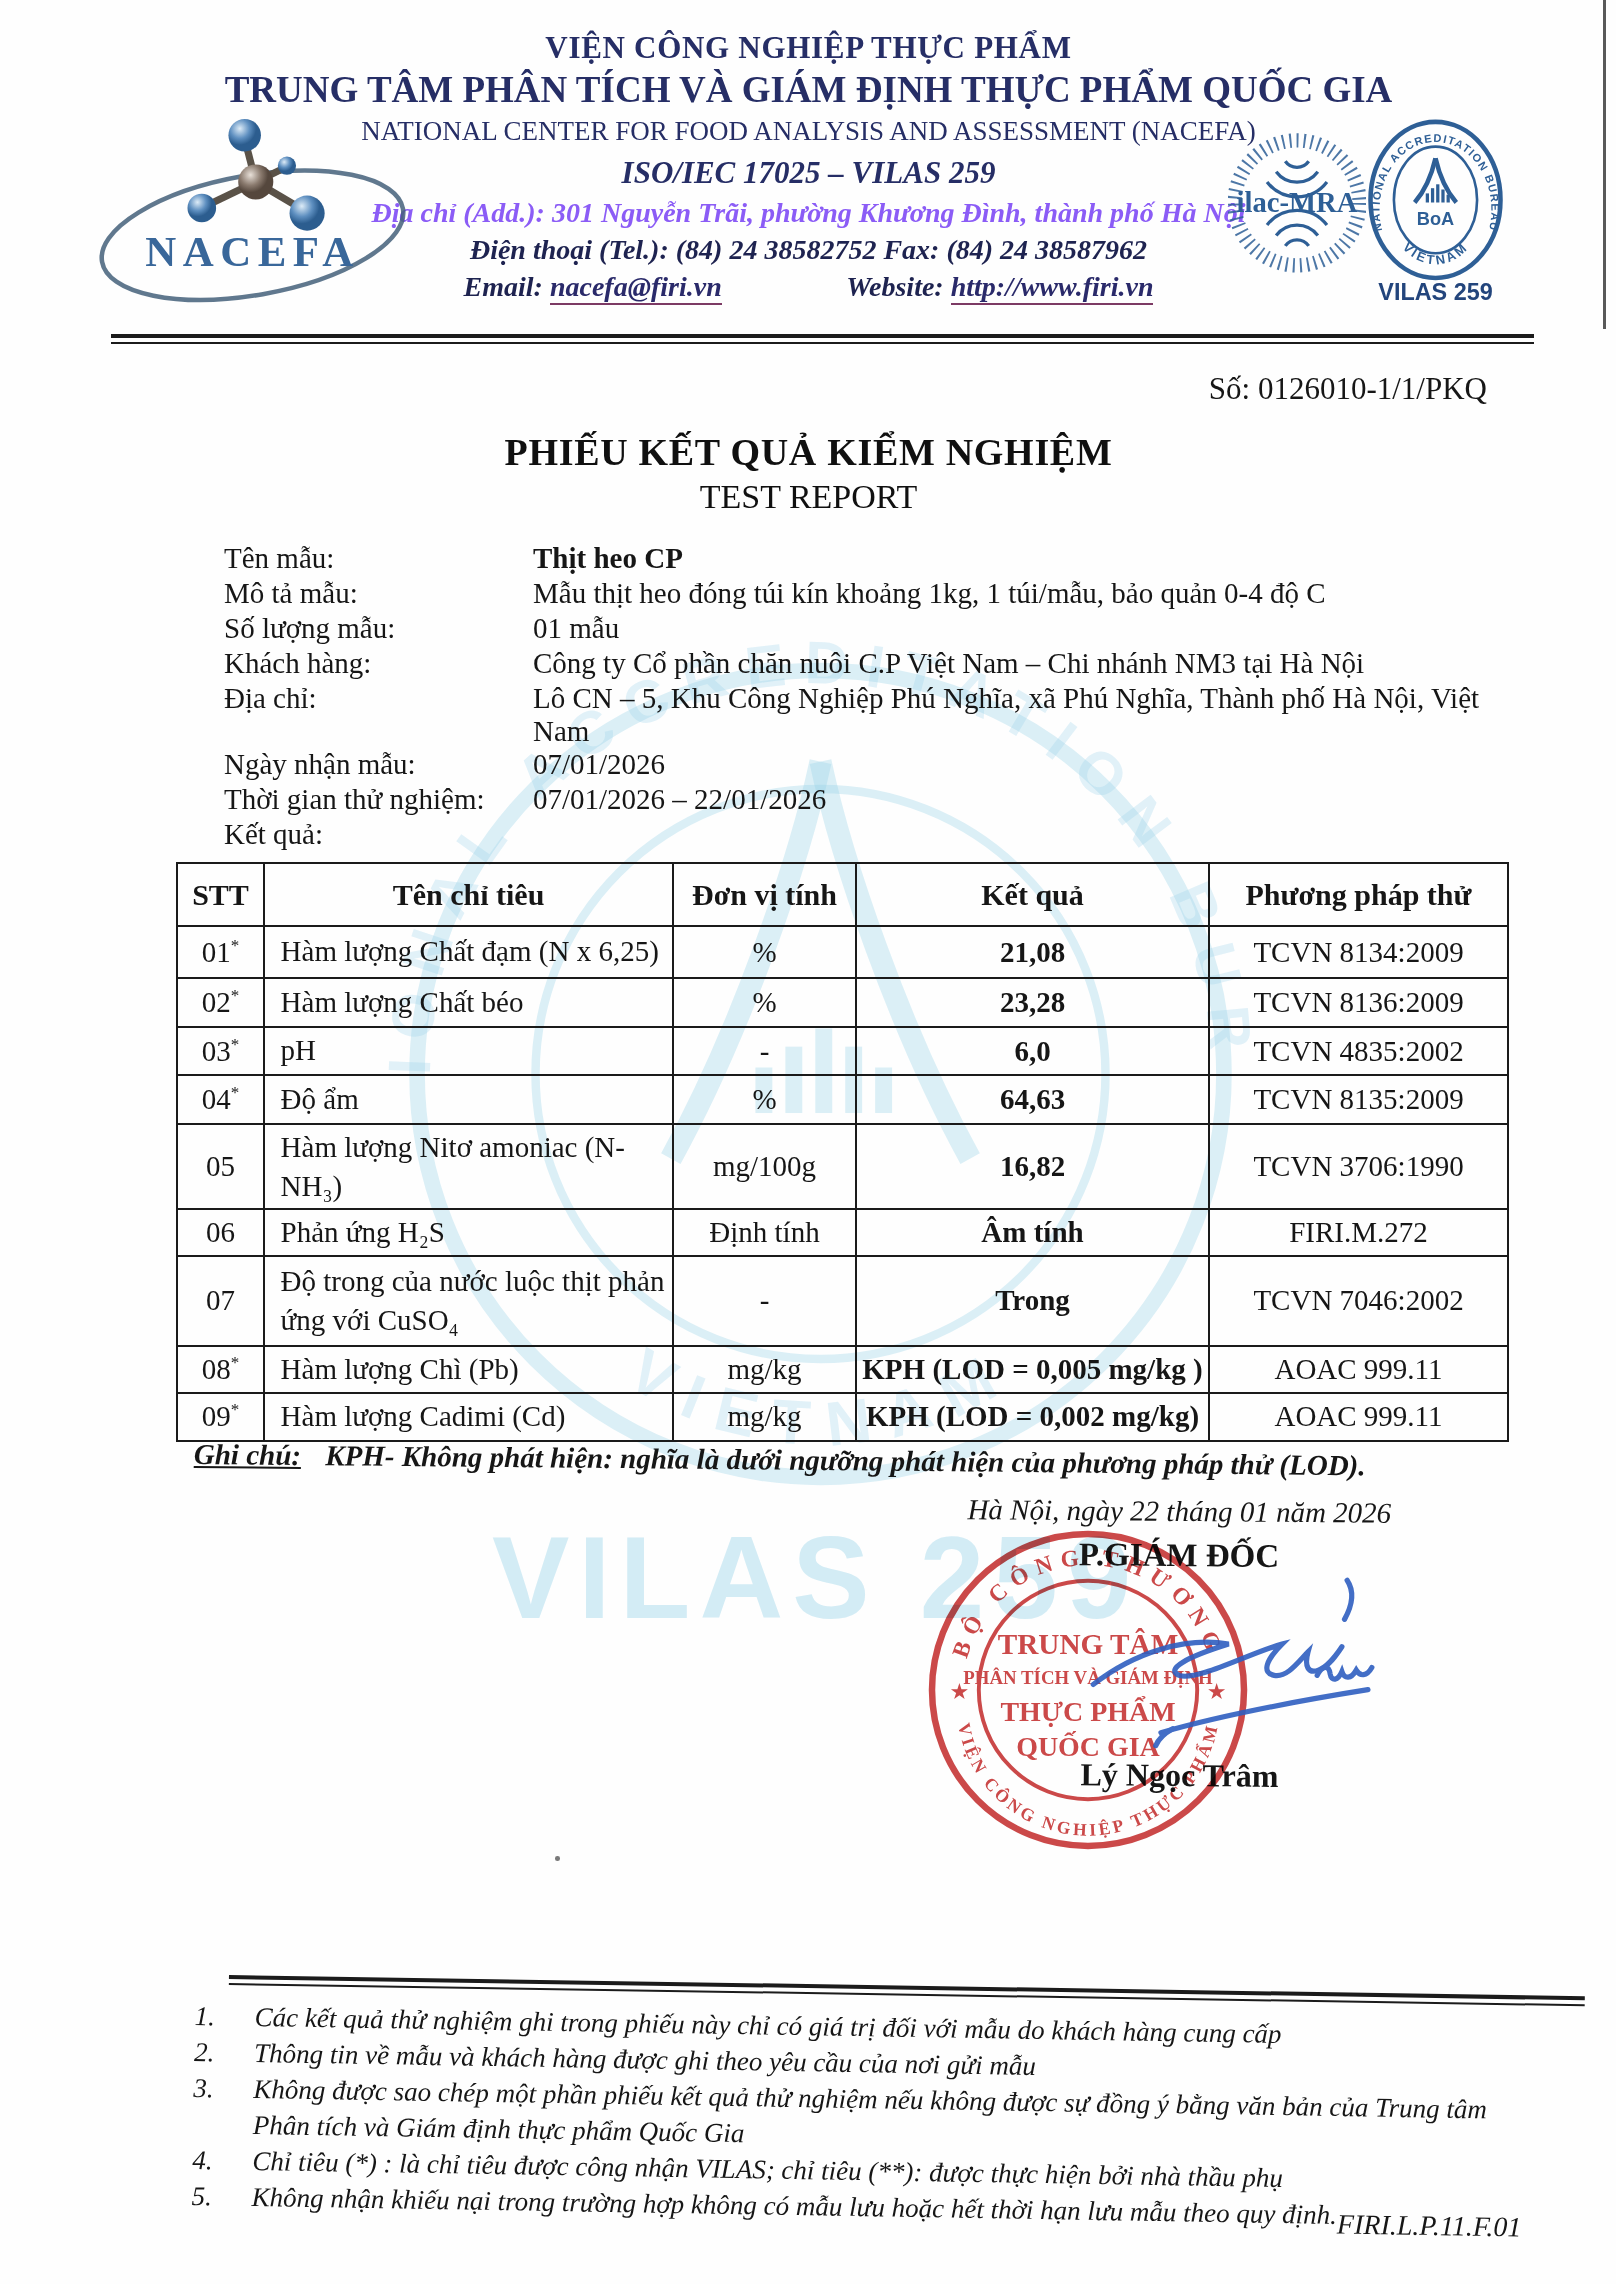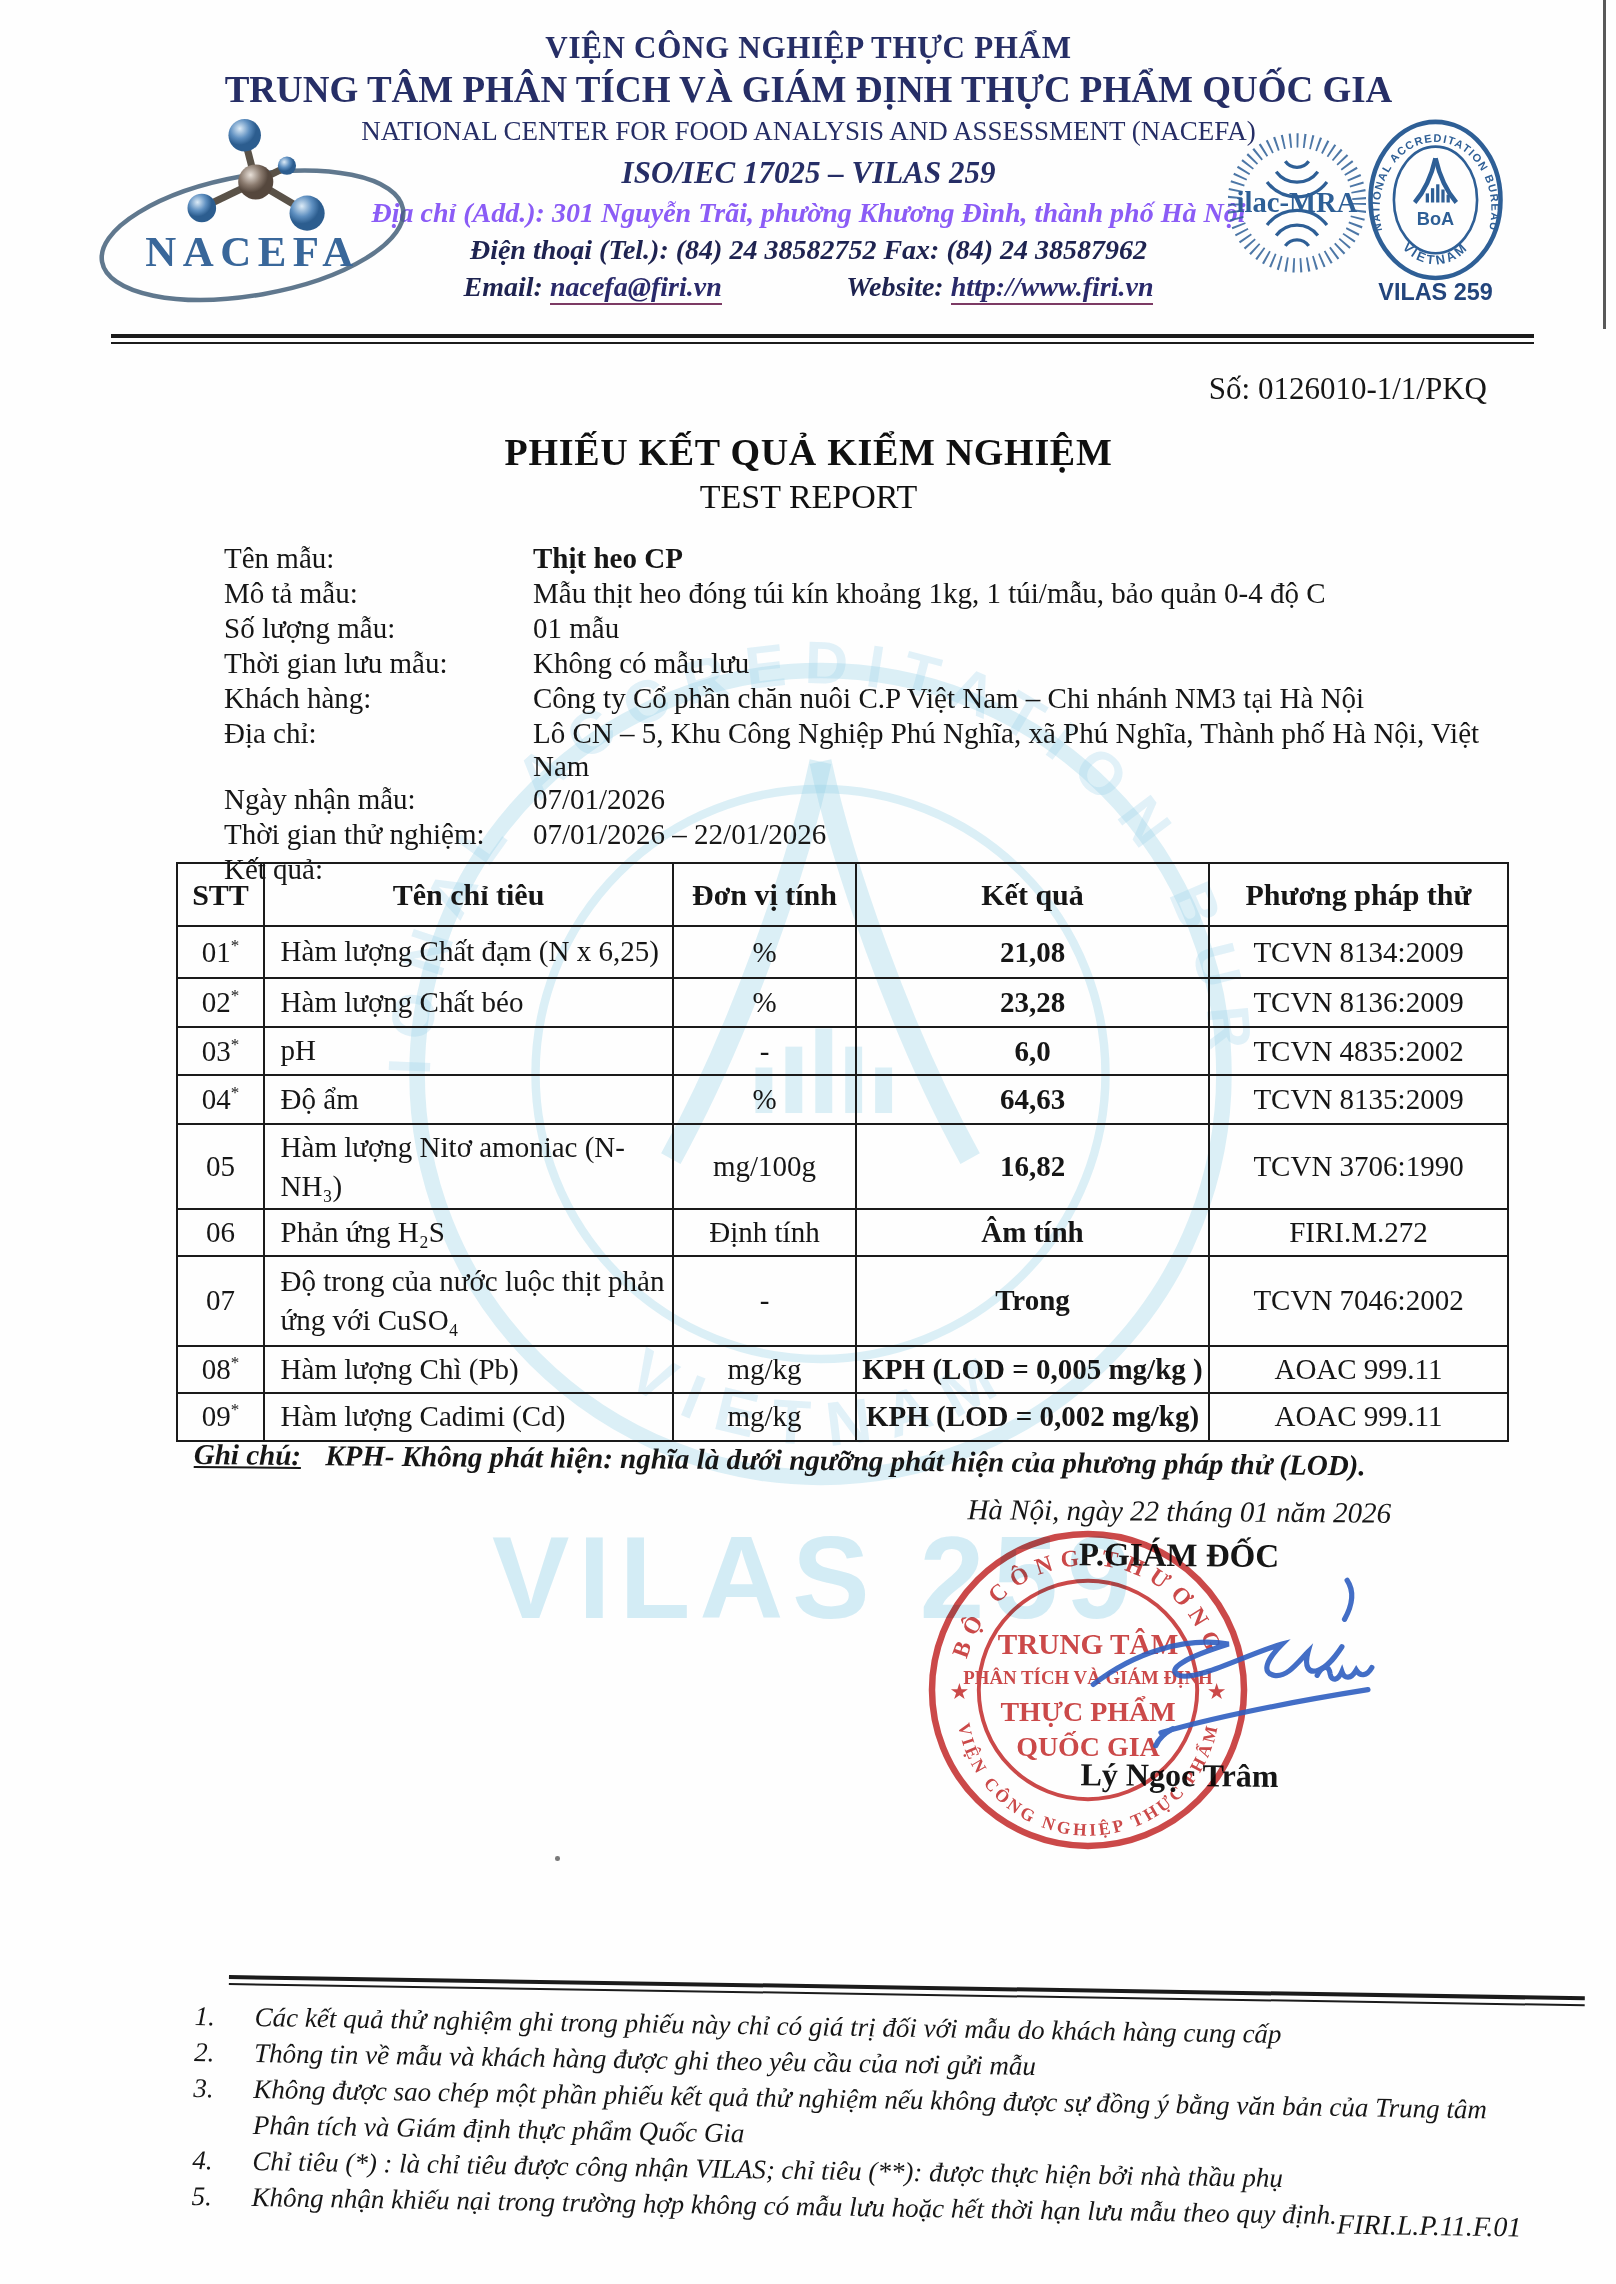--- a/index.html
+++ b/index.html
@@ -235,24 +235,20 @@
         <span class="info-label">Tên mẫu:</span>
         <span class="info-value b">Thịt heo CP</span>
       </div>
       <div class="info-row">
         <span class="info-label">Mô tả mẫu:</span>
         <span class="info-value">Mẫu thịt heo đóng túi kín khoảng 1kg, 1 túi/mẫu, bảo quản 0-4 độ C</span>
       </div>
       <div class="info-row">
         <span class="info-label">Số lượng mẫu:</span>
         <span class="info-value">01 mẫu</span>
-      </div>
-      <div class="info-row">
-        <span class="info-label">Thời gian lưu mẫu:</span>
-        <span class="info-value">Không có mẫu lưu</span>
       </div>
       <div class="info-row">
         <span class="info-label">Khách hàng:</span>
         <span class="info-value">Công ty Cổ phần chăn nuôi C.P Việt Nam – Chi nhánh NM3 tại Hà Nội</span>
       </div>
       <div class="info-row">
         <span class="info-label">Địa chỉ:</span>
         <span class="info-value">Lô CN – 5, Khu Công Nghiệp Phú Nghĩa, xã Phú Nghĩa, Thành phố Hà Nội, Việt Nam</span>
       </div>
       <div class="info-row">

